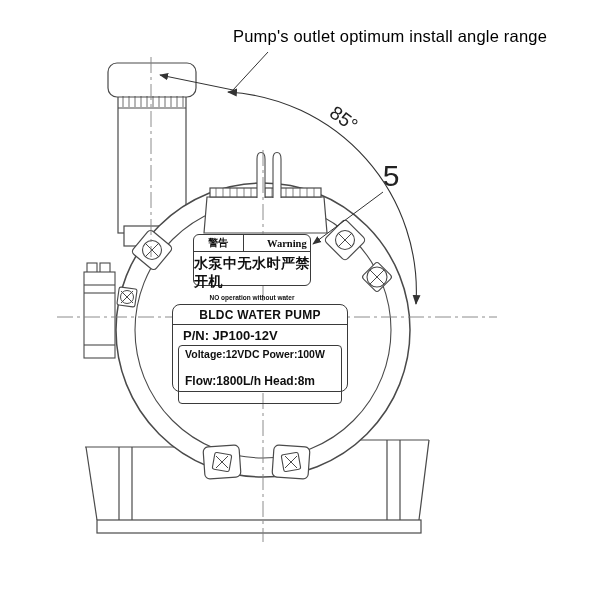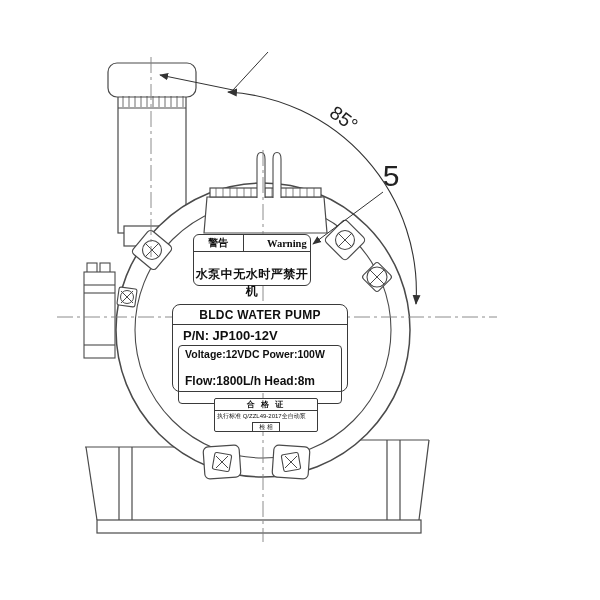--- a/index.html
+++ b/index.html
@@ -18,21 +18,21 @@
   .label { position:absolute; background:#fff; border:1.5px solid #3a3a3a;
            box-sizing:border-box; color:#0f0f0f; }
 
   
   .warning { left:193px; top:234px; width:118px; height:52px; border-radius:6px; }
   .warning .r1 { display:flex; height:16px; border-bottom:1px solid #3a3a3a;gap:20px; }
   .warning .c1 { width:42%; display:flex; align-items:center; justify-content:center;
                  font-weight:bold; font-size:10px; border-right:1px solid #3a3a3a; }
   .warning .c2 { flex:1; display:flex; align-items:center; justify-content:center;
                  font-weight:bold; font-size:10.5px; font-family:"Liberation Serif", serif;text-align:right; }
-  .warning .r2 { font-size:12px; font-weight:bold; text-align:center; margin-top:14px; letter-spacing:0.5px; }
+  .warning .r2 { font-size:14px; font-weight:bold; text-align:left; margin-top:3px; letter-spacing:0.5px; }
   .warning .r3 { font-size:6.5px; font-weight:bold; text-align:center; margin-top:3px; }
 
   
   .spec { left:172px; top:304px; width:176px; height:88px; border-radius:8px; }
   .spec .t  { font-size:12px; font-weight:bold; text-align:center; padding:3px 0 2px;
               border-bottom:1.5px solid #3a3a3a; letter-spacing:0.3px; }
   .spec .pn { font-size:13px; font-weight:bold; padding:3px 0 1px 10px; }
   .spec .inner { border:1px solid #3a3a3a; border-radius:4px; margin:1px 5px 0; padding:2px 0 15px 6px; }
   .spec .v  { font-size:10.5px; font-weight:bold; }
   .spec .f  { font-size:12px; font-weight:bold; margin-top:14px; }
@@ -173,40 +173,34 @@
 
     <g stroke="#333" fill="none">
       <path d="M228,92 A200,200 0 0 1 416,304" marker-start="url(#arr)" marker-end="url(#arr)" stroke-width="1.1"></path>
       <polyline points="268,52 233,90 160,75" marker-end="url(#arr)" stroke-width="1"></polyline>
       <line x1="383" y1="192" x2="313" y2="244" marker-end="url(#arr)" stroke-width="1"></line>
     </g>
     <text x="340" y="124" transform="rotate(36 340 124)" text-anchor="middle" font-size="19" fill="#222">85°</text>
     <text x="391" y="186" text-anchor="middle" font-size="30" fill="#222">5</text>
   </svg>
 
+  <div class="drawing-title">Pump's outlet optimum install angle range</div>
 
   <div class="label warning">
     <div class="r1">
       <div class="c1">警告</div>
       <div class="c2">Warning</div>
     </div>
     <div class="r2">水泵中无水时严禁开机</div>
     <div class="r3">NO operation without water</div>
   </div>
 
   <div class="label spec">
     <div class="t">BLDC WATER PUMP</div>
     <div class="pn">P/N:  JP100-12V</div>
     <div class="inner">
       <div class="v">Voltage:12VDC  Power:100W</div>
       <div class="f">Flow:1800L/h  Head:8m</div>
     </div>
   </div>
 
-  <div class="label cert">
-    <div class="t">合 格 证</div>
-    <div class="s">执行标准 Q/ZZL49-2017全自动泵</div>
-    <div class="irow">
-      <span class="i">检 相</span>
-    </div>
-  </div>
 
 </div>
 
 </body></html>

